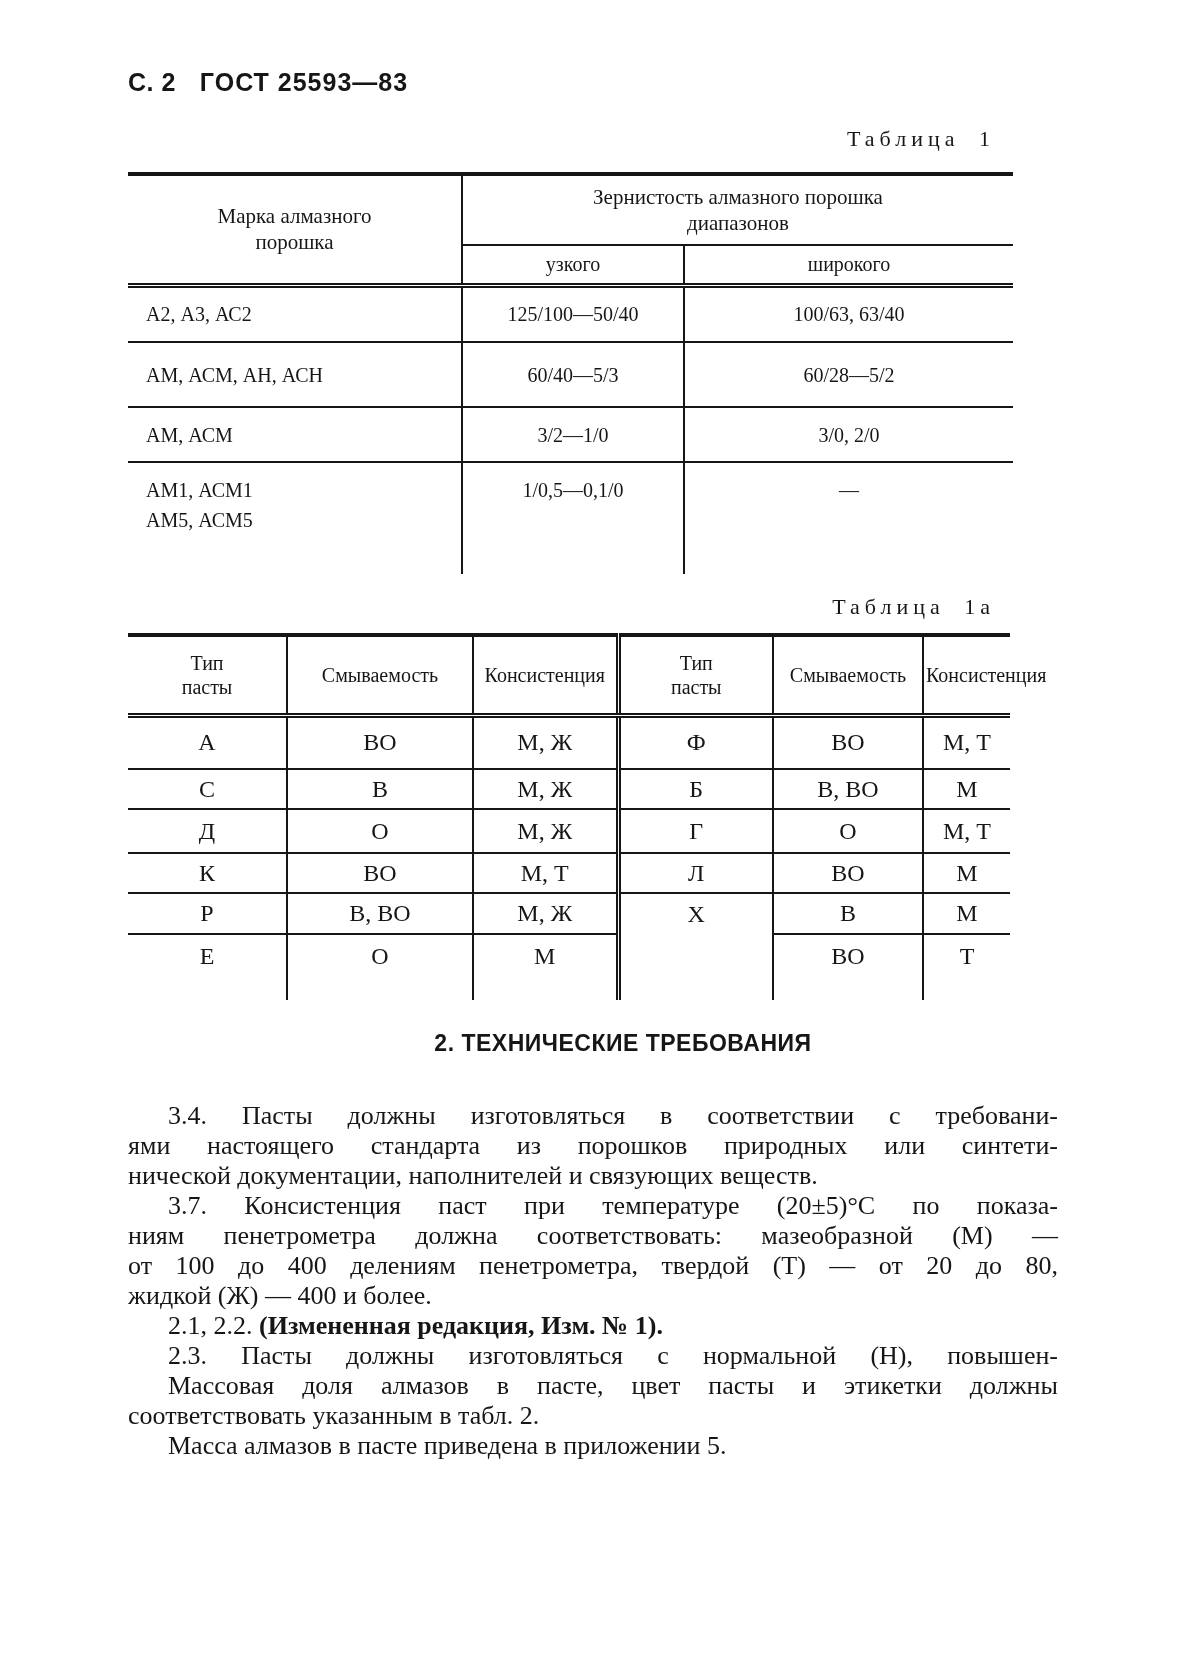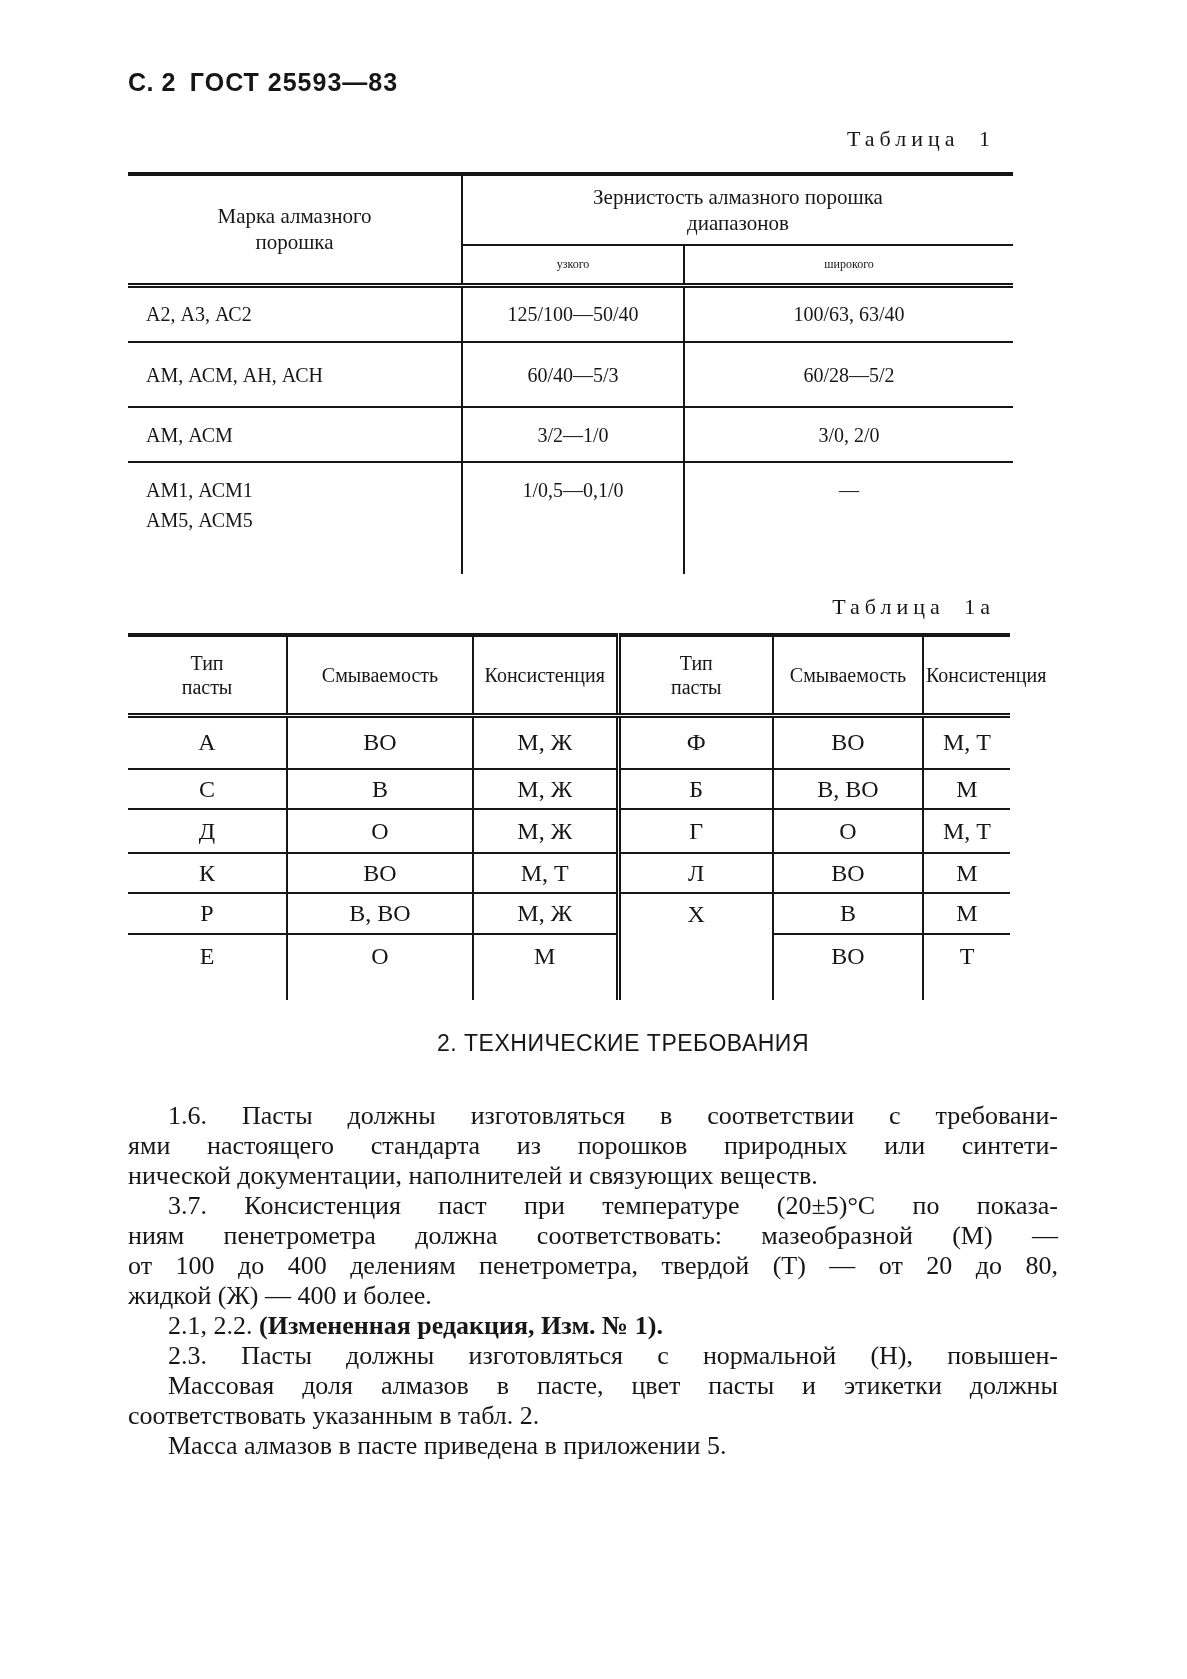--- a/index.html
+++ b/index.html
@@ -13,21 +13,21 @@
     font-family: "Liberation Serif", serif;
     overflow: hidden;
   }
 
   
   .page-header {
     position: absolute; left: 128px; top: 68px;
     font-family: "Liberation Sans", sans-serif;
     font-weight: 700; font-size: 25px; letter-spacing: 0.5px;
   }
-  .page-header .docnum { margin-left: 14px; letter-spacing: 1px; }
+  .page-header .docnum { margin-left: 24px; letter-spacing: 1px; }
 
   
   .table-label {
     position: absolute; left: 128px; width: 885px;
     text-align: right; padding-right: 18px;
     font-size: 22px; letter-spacing: 5px; word-spacing: 9px;
   }
   #t1-label  { top: 126px; }
   #t1a-label { top: 594px; }
 
@@ -38,21 +38,21 @@
     color: var(--ink);
   }
   th { font-weight: 400; vertical-align: middle; text-align: center; white-space: pre-line; }
   td { vertical-align: middle; }
 
   
   #table1 { top: 172px; width: 885px; border-top: 4px solid var(--ink); }
   #table1 .h1 { height: 71px; }
   #table1 .h2 { height: 40px; }
   #table1 th { font-size: 21px; line-height: 26px; }
-  #table1 .h2 th { font-size: 12px; }
+  #table1 .h2 th { font-size: 20px; }
   #table1 .mark-h { border-right: 2px solid var(--ink); border-bottom: 5px double var(--ink); }
   #table1 .zern-h { border-bottom: 2px solid var(--ink); }
   #table1 .h2 th { border-bottom: 5px double var(--ink); }
   #table1 .wide-h { border-left: 2px solid var(--ink); }
   #table1 tbody td {
     font-size: 20px; text-align: center;
     border-bottom: 2px solid var(--ink);
     white-space: pre-line; line-height: 30px;
   }
   #table1 tbody td:nth-child(1) { text-align: left; padding-left: 18px; }
@@ -85,21 +85,21 @@
   #table1a tbody tr:nth-child(6) { height: 66px; }
   #table1a tbody tr:nth-child(5) td:nth-child(4) { border-bottom: none; }
   #table1a tbody tr:last-child td { border-bottom: none; vertical-align: top; padding-top: 8px; }
 
   
   .section-title {
     position: absolute; left: 128px; top: 1030px; width: 930px;
     padding-left: 60px;
     text-align: center;
     font-family: "Liberation Sans", sans-serif;
-    font-weight: 400; font-size: 23px; letter-spacing: 0.5px;
+    font-weight: 700; font-size: 23px; letter-spacing: 0.5px;
   }
 
   
   .paragraphs {
     position: absolute; left: 128px; top: 1101px; width: 930px;
     font-size: 26px; line-height: 30px;
   }
   .para-line { text-align: justify; text-align-last: justify; -moz-text-align-last: justify; height: 30px; }
   .para-line.first { text-indent: 40px; }
   .para-line.last { text-align-last: left; -moz-text-align-last: left; }
@@ -231,21 +231,21 @@
           <td>ВО</td>
           <td>Т</td>
         </tr>
       </tbody>
   </table>
 
   <div class="section-title">2. ТЕХНИЧЕСКИЕ ТРЕБОВАНИЯ</div>
 
   <div class="paragraphs">
       <div class="para">
-        <div class="para-line first"><span>1.6. Пасты должны изготовляться в соответствии с требовани-</span></div>
+        <div class="para-line first"><span>3.4. Пасты должны изготовляться в соответствии с требовани-</span></div>
         <div class="para-line"><span>ями настоящего стандарта из порошков природных или синтети-</span></div>
         <div class="para-line last"><span>нической документации, наполнителей и связующих веществ.</span></div>
       </div>
       <div class="para">
         <div class="para-line first"><span>3.7. Консистенция паст при температуре (20±5)°С по показа-</span></div>
         <div class="para-line"><span>ниям пенетрометра должна соответствовать: мазеобразной (М) —</span></div>
         <div class="para-line"><span>от 100 до 400 делениям пенетрометра, твердой (Т) — от 20 до 80,</span></div>
         <div class="para-line last"><span>жидкой (Ж) — 400 и более.</span></div>
       </div>
       <div class="para">

